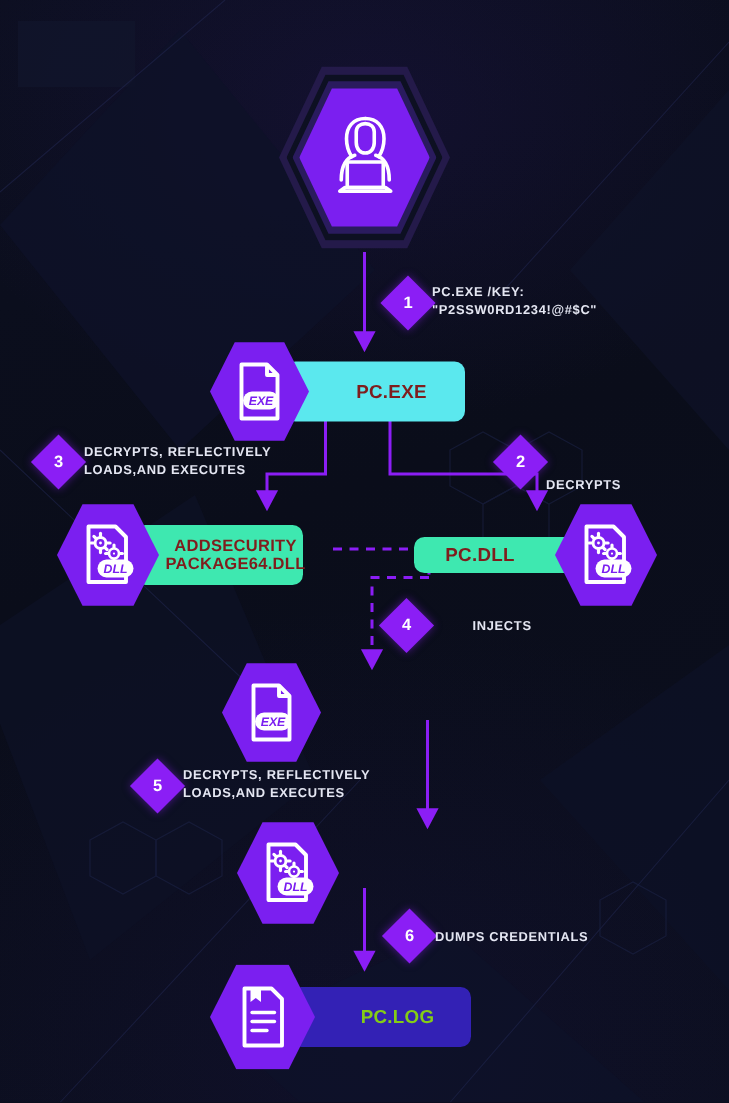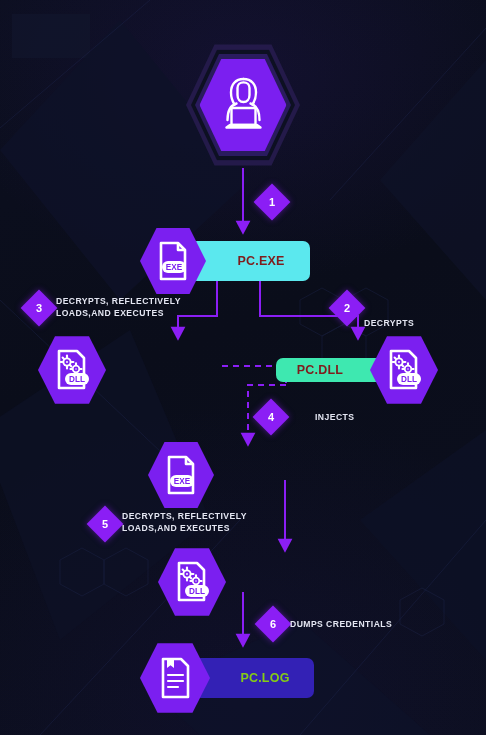--- a/index.html
+++ b/index.html
@@ -51,20 +51,21 @@
   .hex {
     position: relative;
     z-index: 3;
     flex: none;
     display: flex;
     align-items: center;
     justify-content: center;
     background: #7b1ff0;
     clip-path: polygon(25% 3%, 75% 3%, 100% 50%, 75% 97%, 25% 97%, 0% 50%);
     filter: drop-shadow(0 0 7px rgba(123,31,240,0.55));
+    font-style: italic;
   }
 
   .bar {
     position: relative;
     z-index: 2;
     display: flex;
     align-items: center;
     justify-content: center;
     text-align: center;
     border-radius: 7px;
@@ -208,20 +209,22 @@
           <rect x="16" y="33" width="24" height="17" rx="1.2"></rect>
           <path d="M11 52.5 L45 52.5 L41.5 50 L14.5 50 Z"></path>
         </g>
       </svg>
     </div>
   </div>
 
   <div class="step" style="left:259px; top:189px;">
     <span>1</span>
   </div>
+  <div class="steplabel mono" style="left:288px; top:189px;">PC.EXE /KEY:
+"P2SSW0RD1234!@#$C"</div>
 
   <div class="node" style="left:140px; top:226px;">
     <div class="hex" style="width:66px; height:70px;">
       <svg width="40" height="44" viewBox="0 0 40 44">
         <g fill="none" stroke="#ffffff" stroke-width="2.6" stroke-linejoin="round">
           <path d="M8 4 H25 L32 11 V40 H8 Z"></path>
           <path d="M25 4 V11 H32"></path>
         </g>
         <rect x="9" y="22" width="24" height="12" rx="6" fill="#ffffff"></rect>
         <text x="21" y="31" font-family="Liberation Sans, sans-serif" font-size="8.2" font-weight="bold" fill="#7b1ff0" text-anchor="middle">EXE</text>
@@ -264,20 +267,22 @@
             <path d="M19.2 18.2 L20.4 19.4"></path>
           <path d="M25 16.4 V17.9"></path>
             <path d="M25 26.1 V27.6"></path>
           <path d="M19.4 22 H20.9"></path>
             <path d="M29.1 22 H30.6"></path>
         </g>
         <rect x="14" y="26" width="24" height="12" rx="6" fill="#ffffff"></rect>
         <text x="26" y="35" font-family="Liberation Sans, sans-serif" font-size="8.2" font-weight="bold" fill="#7b1ff0" text-anchor="middle">DLL</text>
       </svg>
     </div>
+    <div class="bar green" style="width:112px; height:40px; font-size:11px; white-space:pre-line;">ADDSECURITY
+PACKAGE64.DLL</div>
   </div>
 
   <div class="node rev" style="left:276px; top:334px;">
     <div class="hex" style="width:68px; height:72px;">
       <svg width="42" height="46" viewBox="0 0 42 46">
         <g fill="none" stroke="#ffffff" stroke-width="2.6" stroke-linejoin="round">
           <path d="M8 4 H26 L33 11 V41 H8 Z"></path>
         </g>
         <g fill="#ffffff">
           <circle cx="16" cy="15" r="4.6"></circle>

